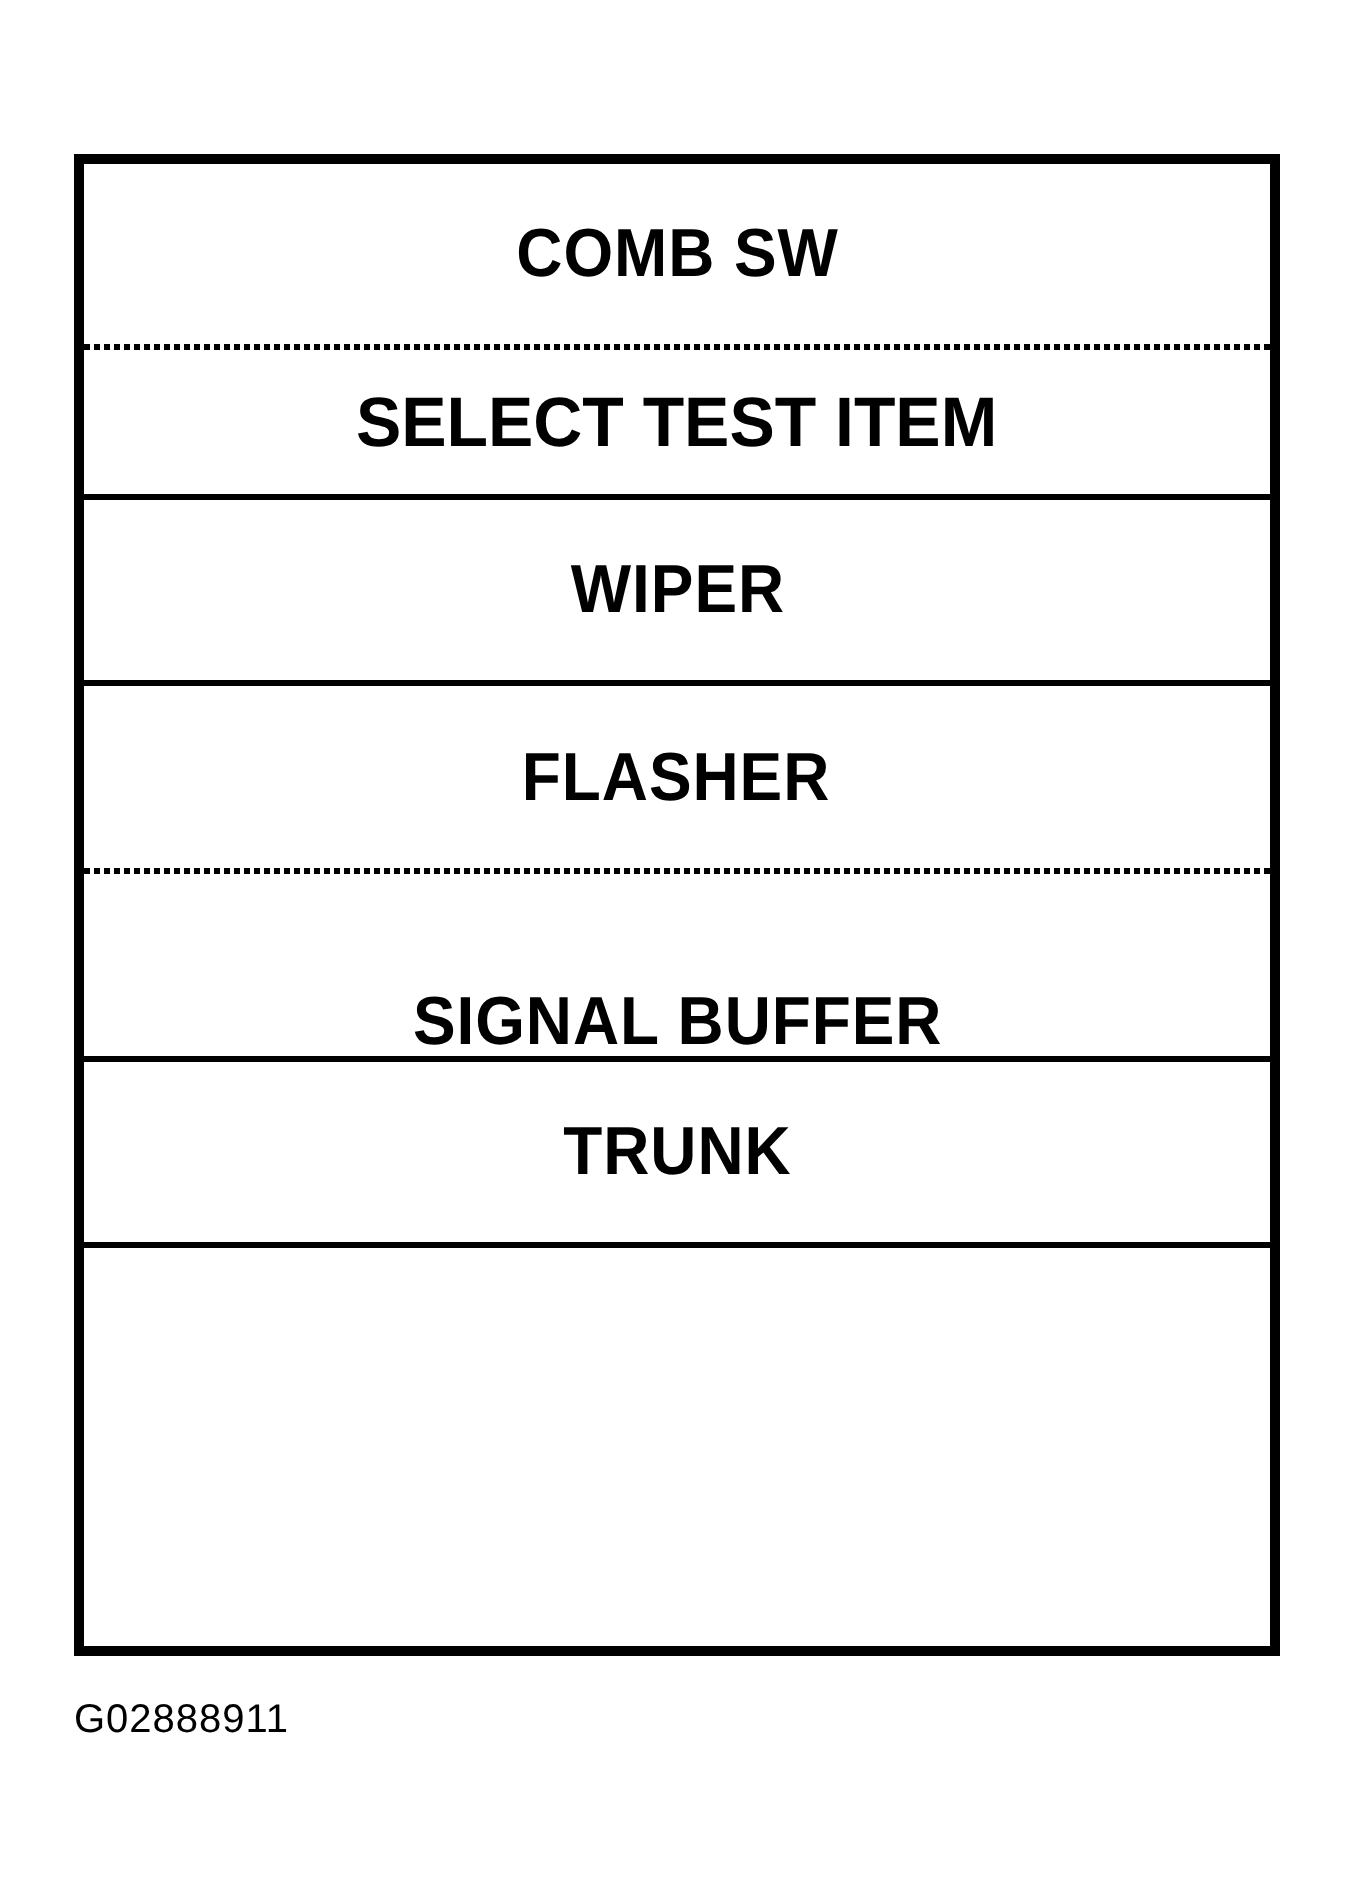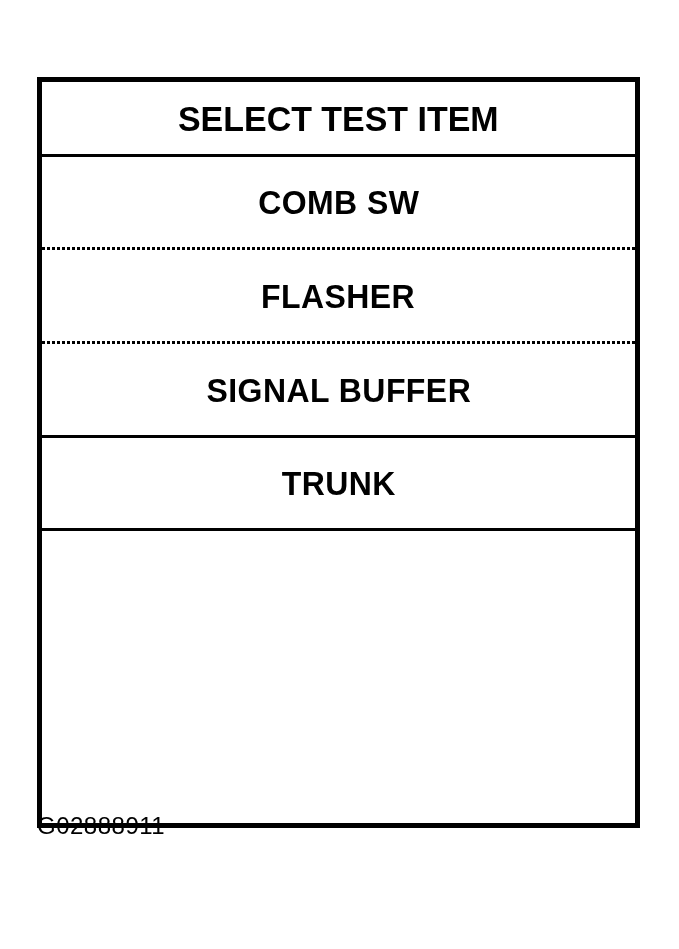--- a/index.html
+++ b/index.html
@@ -76,48 +76,51 @@
       #000000 0px, #000000 3px,
       #ffffff 3px, #ffffff 5px
     );
   }
   .sep-dotted { border-bottom-color: transparent; }
 
   
   #figure-caption {
     position: absolute;
     left: 37px;
-    top: 812px;
-    font-size: 24px;
+    top: 849px;
+    font-size: 20px;
     font-weight: normal;
     letter-spacing: 0.5px;
     color: #000000;
     white-space: nowrap;
   }
 </style>
 </head>
 <body>
 
 <div id="menu-panel">
 
+  <div class="menu-row sep-dotted" style="height:93px;">
+    <span class="menu-row-label">COMB SW</span>
+  </div>
+
   <div class="menu-row sep-solid" id="row-header">
     <span class="menu-row-label">SELECT TEST ITEM</span>
   </div>
 
-  <div class="menu-row sep-dotted" style="height:93px;">
-    <span class="menu-row-label">COMB SW</span>
+  <div class="menu-row sep-solid" style="height:93px;">
+    <span class="menu-row-label">WIPER</span>
   </div>
-
 
 
   <div class="menu-row sep-dotted" style="height:94px;">
     <span class="menu-row-label">FLASHER</span>
   </div>
 
-  <div class="menu-row sep-solid" style="height:94px;">
+  <div class="menu-row sep-solid" style="height:94px;align-items:flex-end;">
     <span class="menu-row-label">SIGNAL BUFFER</span>
   </div>
 
   <div class="menu-row sep-solid" style="height:93px;text-align:center;">
     <span class="menu-row-label">TRUNK</span>
   </div>
 
   <div class="menu-row empty-row" style="flex:1 1 auto;">
     
   </div>

